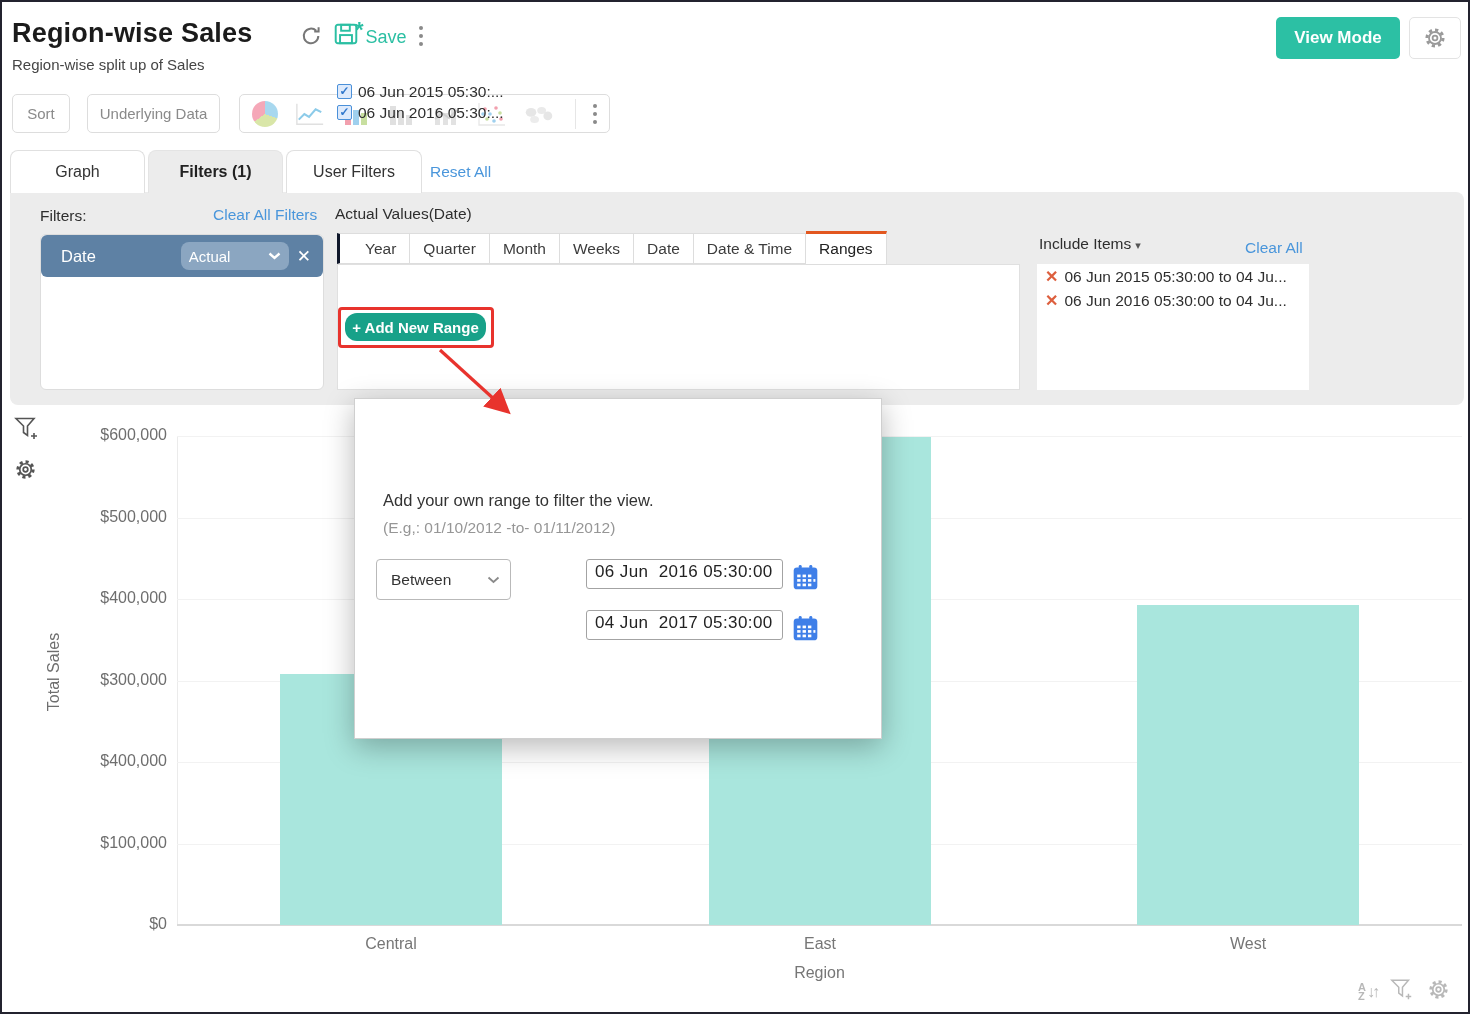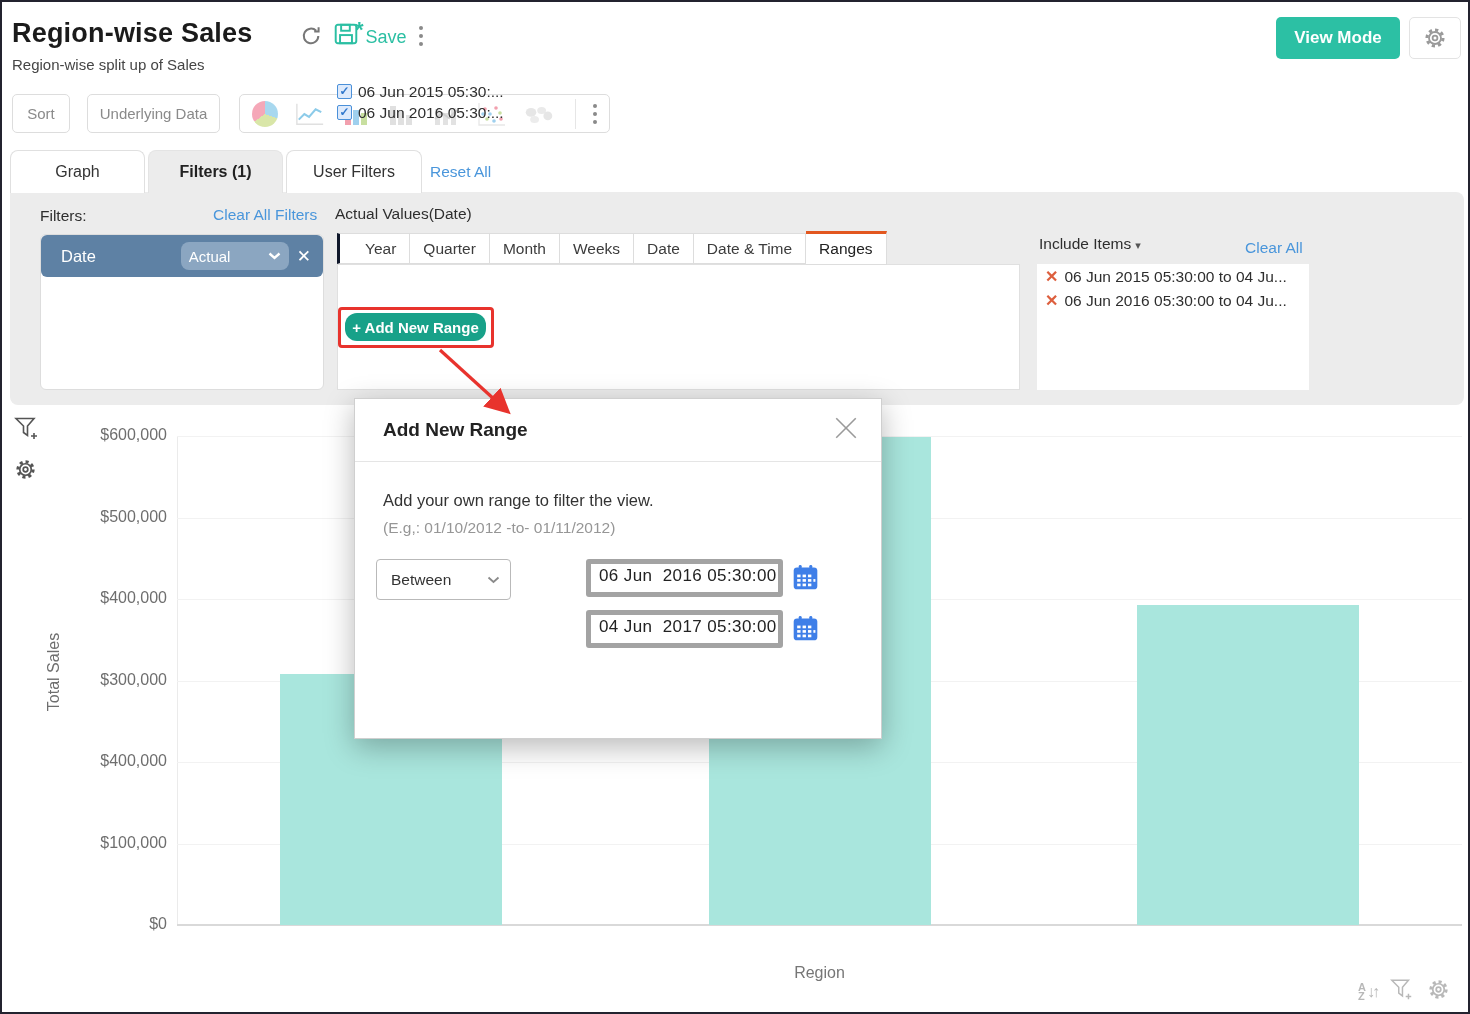--- a/index.html
+++ b/index.html
@@ -122,21 +122,21 @@
             border:1px solid #cfcfcf; box-shadow:0 8px 28px rgba(0,0,0,.28); z-index:30; }
   .d-head { position:relative; height:63px; border-bottom:1px solid #e5e5e5; }
   .d-title { position:absolute; left:28px; top:20px; font-size:19px; font-weight:bold; color:#222; }
   .d-close { position:absolute; right:22px; top:18px; width:24px; height:24px; cursor:pointer; color:#9a9a9a; }
   .d-instruction { position:absolute; left:28px; top:92px; font-size:16.5px; color:#333; }
   .d-example { position:absolute; left:28px; top:120px; font-size:15.5px; color:#969696; }
   .d-select { position:absolute; left:21px; top:160px; width:135px; height:41px; border:1px solid #b9b9b9;
               border-radius:4px; display:flex; align-items:center; padding:0 10px 0 14px; cursor:pointer; background:#fff; }
   .d-select .stxt { font-size:15.5px; color:#333; }
   .d-select svg { margin-left:auto; }
-  .d-input { position:absolute; width:197px; height:38px; border:5px solid #a3a3a3; border-radius:3px;
+  .d-input { position:absolute; width:197px; height:30px; border:1px solid #a3a3a3; border-radius:3px;
              font-size:17px; color:#222; padding:0 2px 4px 8px; font-family:"Liberation Sans",sans-serif;
              letter-spacing:.4px; overflow:hidden; white-space:nowrap; }
   .d-in1 { left:231px; top:160px; }
   .d-in2 { left:231px; top:211px; }
   .calicon { position:absolute; width:27px; height:27px; cursor:pointer; }
   .cal1 { left:437px; top:165px; }
   .cal2 { left:437px; top:216px; }
   .d-foot { position:absolute; left:0; right:0; bottom:0; height:61px; background:#f1f1f1; border-top:1px solid #e2e2e2; }
   .d-btn { position:absolute; top:11px; width:100px; height:39px; background:#fff; border:1px solid #ccc;
            border-radius:4px; font-size:16px; color:#333; cursor:pointer; font-family:"Liberation Sans",sans-serif; }
@@ -347,20 +347,25 @@
       <div class="gridline" style="top: 407.5px;"></div>
       <div class="gridline" style="top: 326px;"></div>
       <div class="gridline" style="top: 244.5px;"></div>
       <div class="gridline" style="top: 163px;"></div>
       <div class="gridline" style="top: 81.5px;"></div>
       <div class="gridline" style="top: 0px;"></div>
       <div class="bar" style="left: 103px; width: 222px; height: 251px; background: rgb(169, 230, 221);"></div>
       <div class="bar" style="left: 532px; width: 222px; height: 488px; background: rgb(169, 230, 221);"></div>
       <div class="bar" style="left: 960px; width: 222px; height: 320px; background: rgb(169, 230, 221);"></div>
     </div>
+  <div class="xlabels" id="xlabels">
+      <div class="xlab" style="left: 139px;">Central</div>
+      <div class="xlab" style="left: 568px;">East</div>
+      <div class="xlab" style="left: 996px;">West</div>
+    </div>
   <div class="xtitle">Region</div>
 
   <div class="cornericons">
     <div class="sortaz">
       <span class="lett">
           <span>A</span>
           <span>Z</span>
         </span>
         <span class="arr">↓↑</span>
     </div>
@@ -373,29 +378,20 @@
     <div>
       <svg width="23" height="23" viewBox="0 0 24 24" fill="none" stroke="currentColor">
         <circle cx="12" cy="12" r="8" stroke-width="3.1" stroke-dasharray="3.2 3.05"></circle>
         <circle cx="12" cy="12" r="6" stroke-width="1.8"></circle>
           <circle cx="12" cy="12" r="2.4" stroke-width="1.8"></circle>
       </svg>
     </div>
   </div>
 
   <div class="dialog">
-    <div class="d-head">
-      <div class="d-title">Add New Range</div>
-      <div class="d-close">
-        <svg width="22" height="22" viewBox="0 0 18 18" stroke="currentColor" stroke-width="1.3">
-            <line x1="1" y1="1" x2="17" y2="17"></line>
-            <line x1="17" y1="1" x2="1" y2="17"></line>
-          </svg>
-      </div>
-    </div>
     <div class="d-instruction">Add your own range to filter the view.</div>
     <div class="d-example">(E.g,: 01/10/2012 -to- 01/11/2012)</div>
     <div class="d-select">
       <span class="stxt">Between</span>
       <svg width="13" height="8" viewBox="0 0 13 8" fill="none" stroke="#8a8a8a" stroke-width="1.8">
           <polyline points="1.5,1.5 6.5,6 11.5,1.5"></polyline>
         </svg>
     </div>
     <input class="d-input d-in1" readonly="" value="06 Jun  2016 05:30:00" style="">
     <input class="d-input d-in2" readonly="" value="04 Jun  2017 05:30:00" style="">

